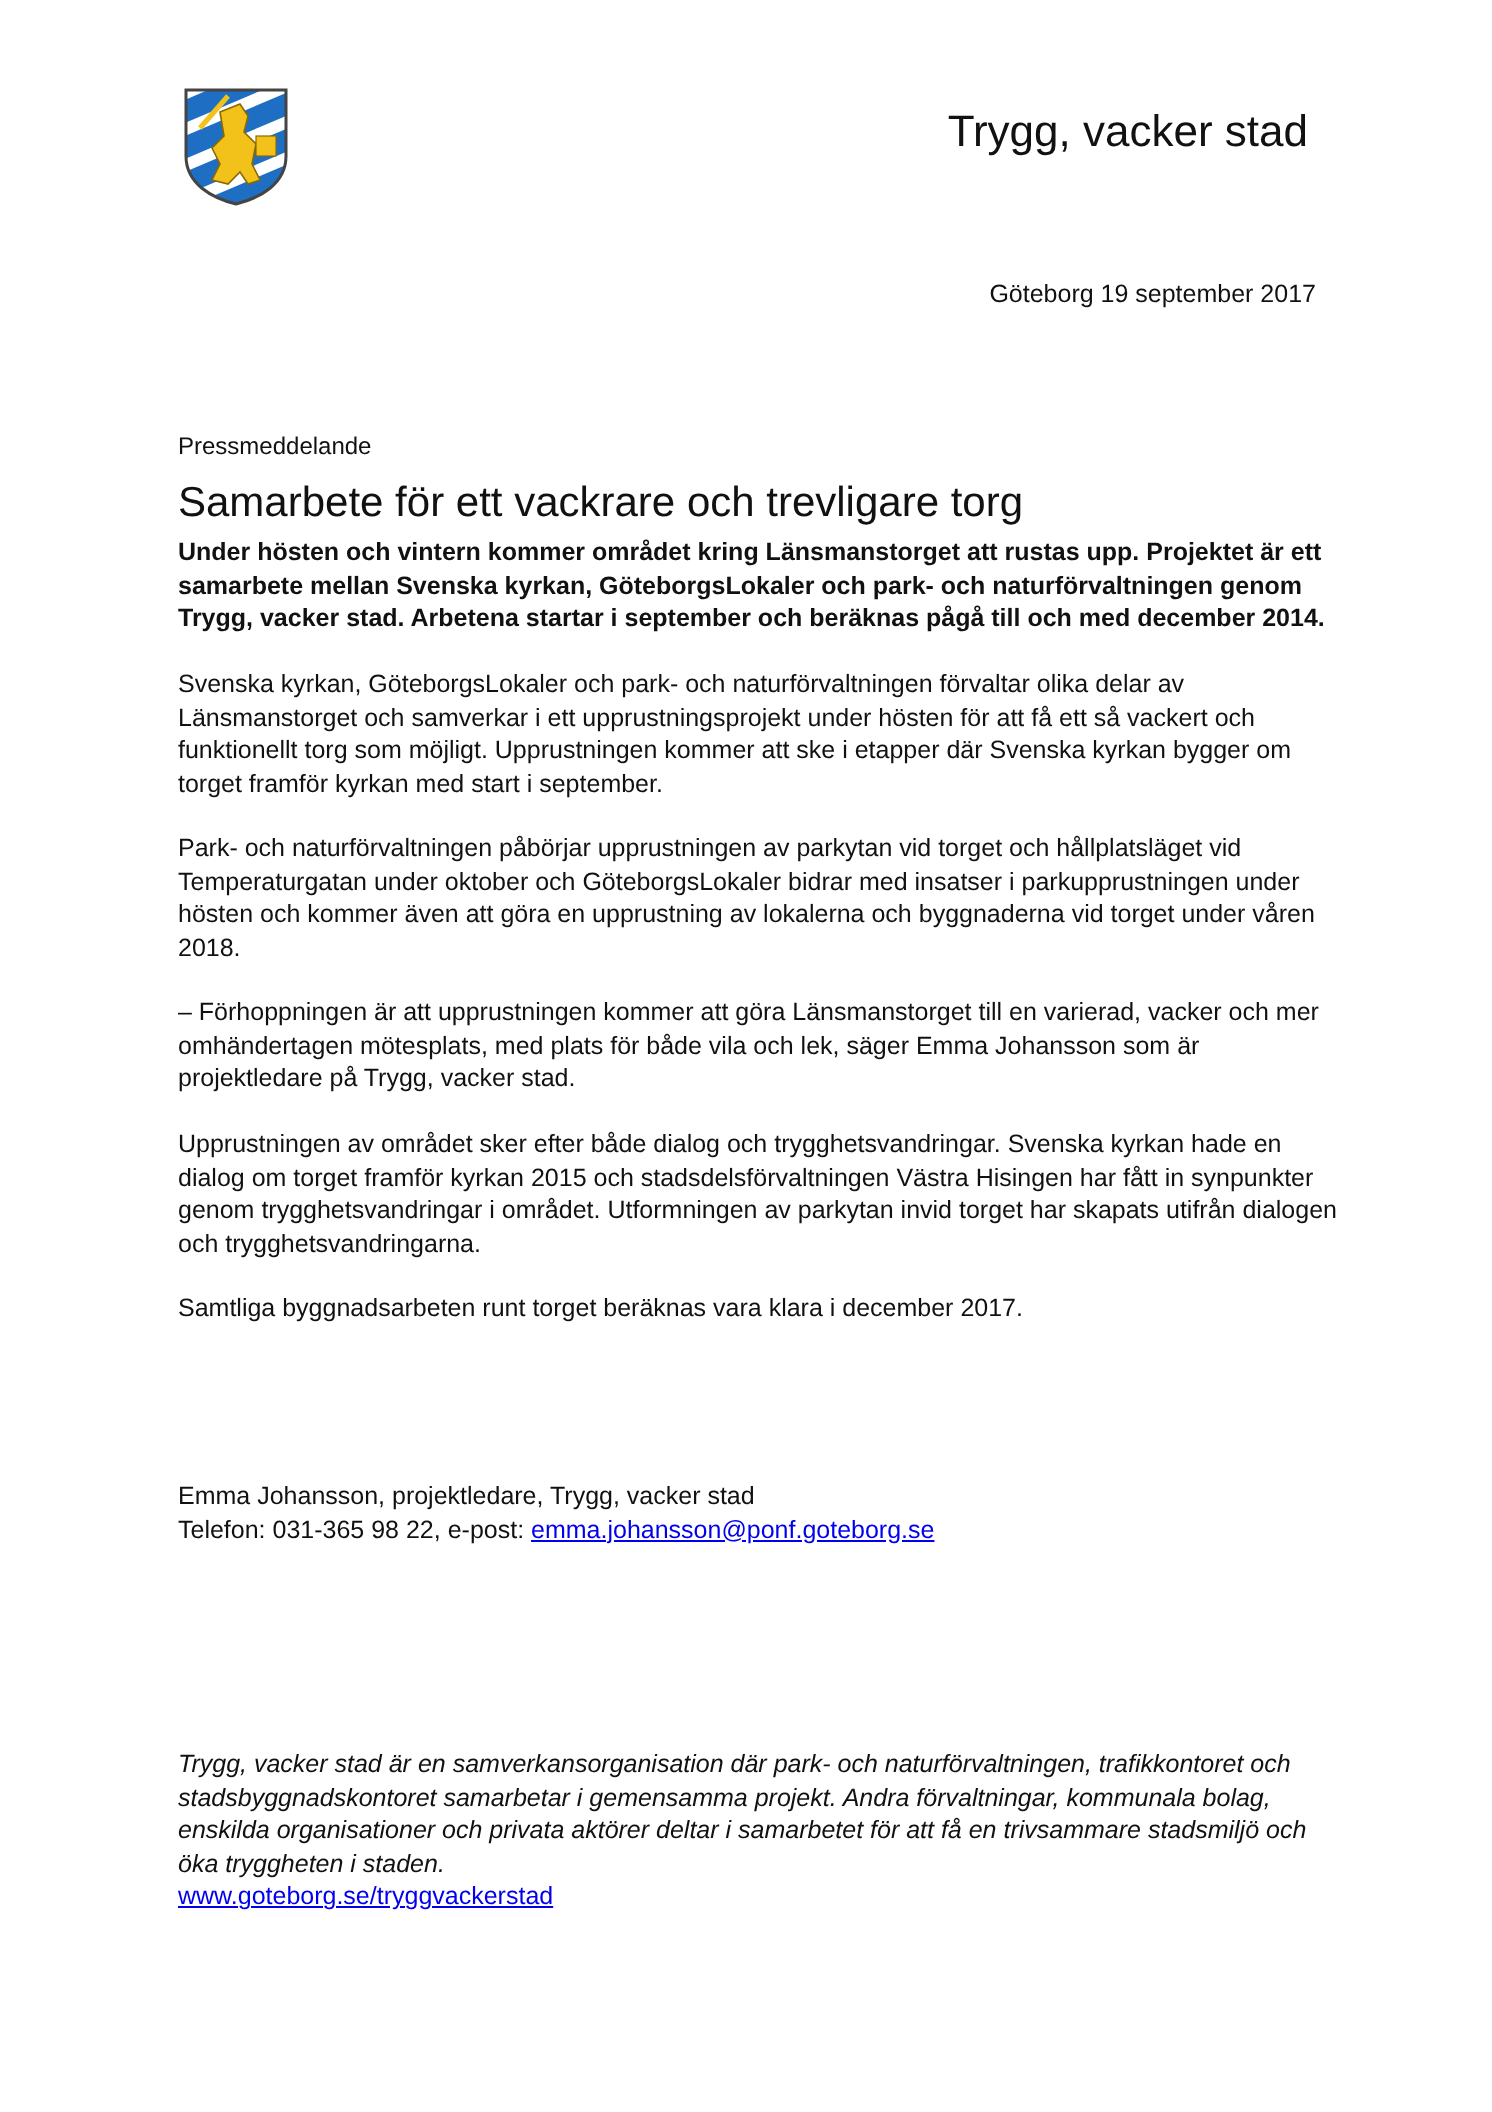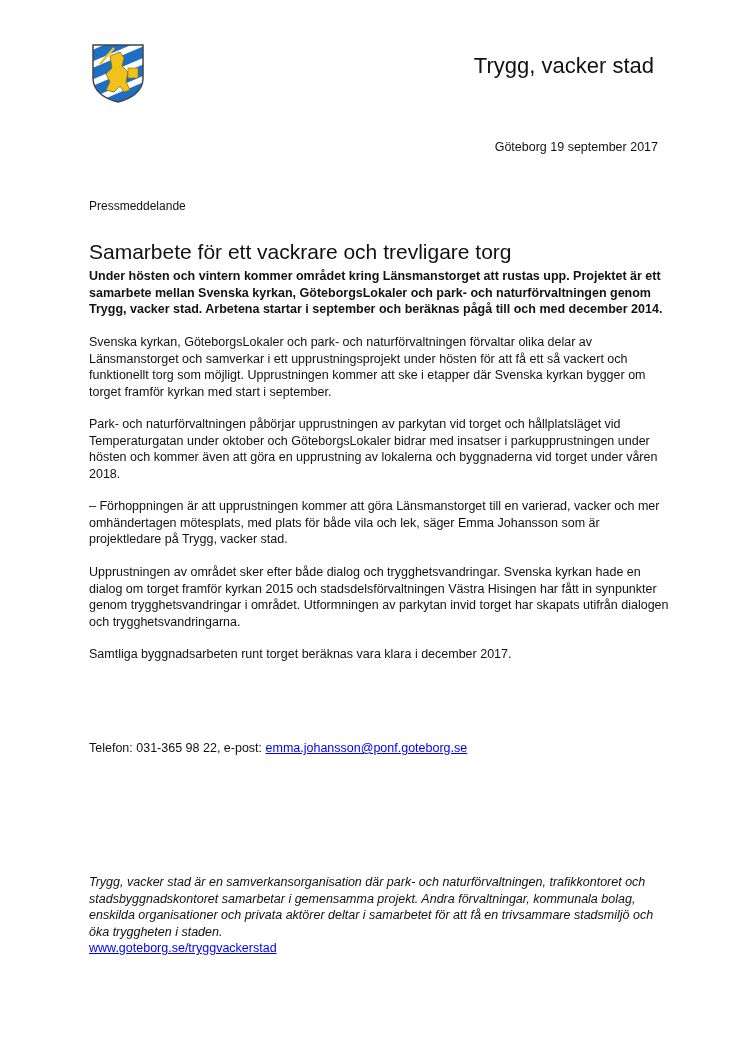--- a/index.html
+++ b/index.html
@@ -5,21 +5,21 @@
   html, body { margin:0; padding:0; background:#ffffff; }
   body { width:746px; height:1056px; position:relative; overflow:hidden;
          font-family:"Liberation Sans", "DejaVu Sans", sans-serif; color:#111; }
   .abs { position:absolute; }
   .logo { left:90px; top:42px; width:225px; height:68px; }
   .shield { position:absolute; left:0; top:0; width:56px; height:62px; }
   .brand { position:absolute; left:64px; top:10px; font-family:"DejaVu Serif", serif;
            font-size:22px; line-height:24px; color:#111; }
   .tagline { right:92px; top:53px; font-size:22px; color:#111; }
   .date { right:88px; top:140px; font-size:12.5px; }
-  .label { left:89px; top:199px; font-size:12px; }
+  .label { left:89px; top:216px; font-size:12px; }
   .title { left:89px; top:240px; font-size:21px; font-weight:normal; }
   .body { left:89px; width:580px; font-size:12.5px; line-height:16.6px; }
   .lead { top:268px; font-weight:bold; }
   p { margin:0; }
   a { color:#0000ee; text-decoration:underline; }
   .footer { font-style:italic; }
 </style>
 </head>
 <body>
 
@@ -56,19 +56,20 @@
 
 <p class="abs body lead">Under hösten och vintern kommer området kring Länsmanstorget att rustas upp. Projektet är ett samarbete mellan Svenska kyrkan, GöteborgsLokaler och park- och naturförvaltningen genom Trygg, vacker stad. Arbetena startar i september och beräknas pågå till och med december 2014.</p>
 
 <p class="abs body" style="top:334px">Svenska kyrkan, GöteborgsLokaler och park- och naturförvaltningen förvaltar olika delar av Länsmanstorget och samverkar i ett upprustningsprojekt under hösten för att få ett så vackert och funktionellt torg som möjligt. Upprustningen kommer att ske i etapper där Svenska kyrkan bygger om torget framför kyrkan med start i september.</p>
 <p class="abs body" style="top:416px">Park- och naturförvaltningen påbörjar upprustningen av parkytan vid torget och hållplatsläget vid Temperaturgatan under oktober och GöteborgsLokaler bidrar med insatser i parkupprustningen under hösten och kommer även att göra en upprustning av lokalerna och byggnaderna vid torget under våren 2018.</p>
 <p class="abs body" style="top:498px">– Förhoppningen är att upprustningen kommer att göra Länsmanstorget till en varierad, vacker och mer omhändertagen mötesplats, med plats för både vila och lek, säger Emma Johansson som är projektledare på Trygg, vacker stad.</p>
 <p class="abs body" style="top:564px">Upprustningen av området sker efter både dialog och trygghetsvandringar. Svenska kyrkan hade en dialog om torget framför kyrkan 2015 och stadsdelsförvaltningen Västra Hisingen har fått in synpunkter genom trygghetsvandringar i området. Utformningen av parkytan invid torget har skapats utifrån dialogen och trygghetsvandringarna.</p>
 <p class="abs body" style="top:646px">Samtliga byggnadsarbeten runt torget beräknas vara klara i december 2017.</p>
 
 <div class="abs body" style="top:740px">
+  <div>Emma Johansson, projektledare, Trygg, vacker stad</div>
   <div><span>Telefon: 031-365 98 22, e-post: </span><a href="#">emma.johansson@ponf.goteborg.se</a></div>
 </div>
 
 <div class="abs body footer" style="top:874px">
   <p>Trygg, vacker stad är en samverkansorganisation där park- och naturförvaltningen, trafikkontoret och stadsbyggnadskontoret samarbetar i gemensamma projekt. Andra förvaltningar, kommunala bolag, enskilda organisationer och privata aktörer deltar i samarbetet för att få en trivsammare stadsmiljö och öka tryggheten i staden.</p>
   <a href="#" style="font-style:normal">www.goteborg.se/tryggvackerstad</a>
 </div>
 
 </body></html>

